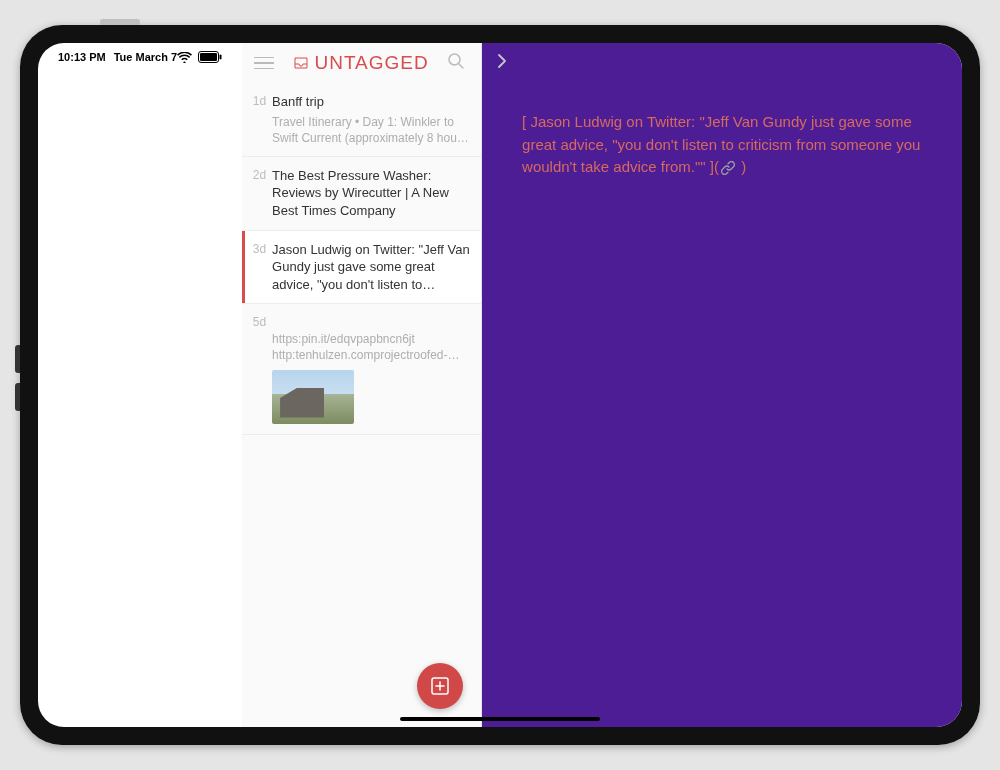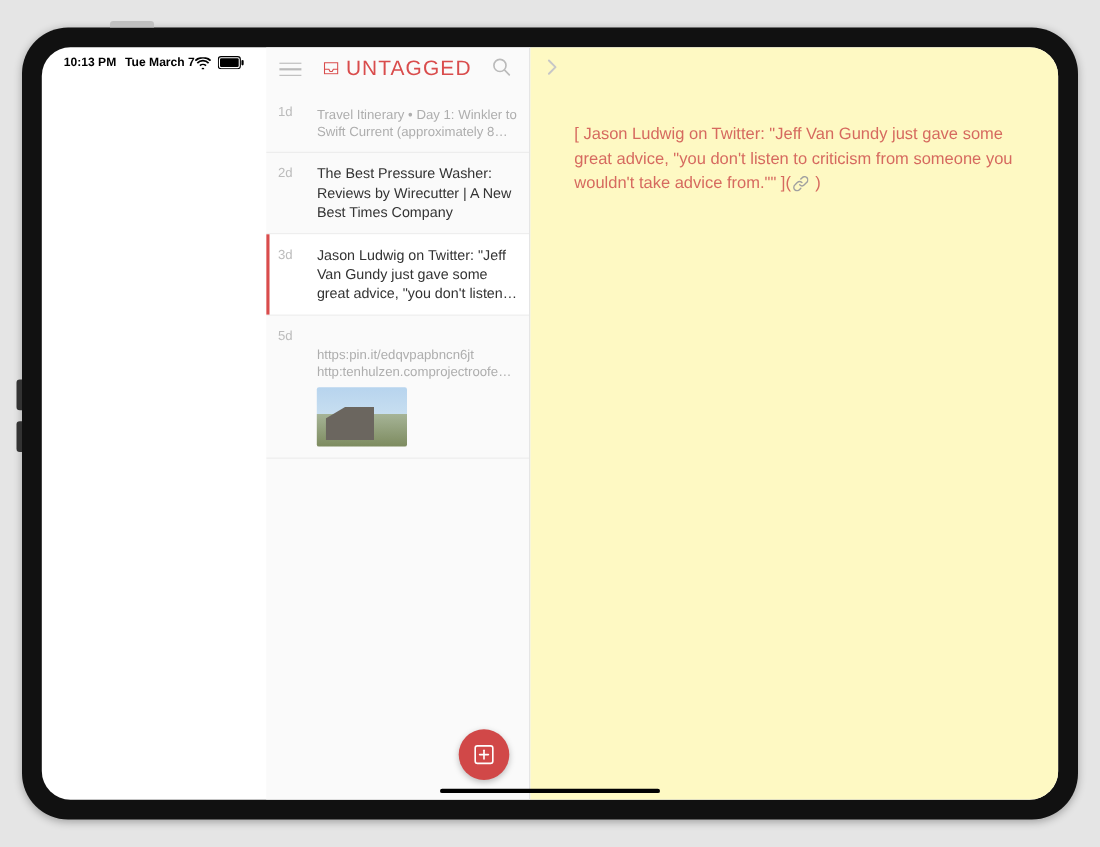--- a/index.html
+++ b/index.html
@@ -116,21 +116,20 @@
   }
   .note-list {
     flex: 1;
     overflow-y: auto;
   }
   .note-item {
     display: flex;
     padding: 10px 10px 10px 6px;
     border-bottom: 1px solid #ececec;
     position: relative;
-    gap: 16px;
   }
   .note-item.selected {
     background: #fff;
   }
   .note-item.selected::before {
     content: "";
     position: absolute;
     left: 0; top: 0; bottom: 0;
     width: 3px;
     background: #d94c4c;
@@ -196,21 +195,21 @@
     align-items: center;
     justify-content: center;
     box-shadow: 0 2px 6px rgba(0,0,0,0.25);
     color: #fff;
   }
   
   .detail {
     flex: 1;
     display: flex;
     flex-direction: column;
-    background: #fef9c3;
+    background: #4c1d95;
   }
   .detail-header {
     height: 40px;
     display: flex;
     align-items: center;
     padding: 0 10px;
   }
   .chevron {
     color: #c7c7c7;
     padding: 4px;
@@ -292,20 +291,21 @@
                 <circle cx="7.5" cy="7.5" r="5.5" fill="none" stroke="#bbb" stroke-width="1.5"></circle>
                 <line x1="12" y1="12" x2="16" y2="16" stroke="#bbb" stroke-width="1.5" stroke-linecap="round"></line>
               </svg>
           </div>
         </div>
 
         <div class="note-list">
           <div class="note-item">
             <div class="note-age">1d</div>
             <div class="note-body">
+              <div class="note-title">Banff trip</div>
               <div class="note-preview">Travel Itinerary • Day 1: Winkler to Swift Current (approximately 8 hours of drive t…</div>
             </div>
           </div>
           <div class="note-item">
             <div class="note-age">2d</div>
             <div class="note-body">
               <div class="note-title">The Best Pressure Washer: Reviews by Wirecutter | A New Best Times Company</div>
             </div>
           </div>
           <div class="note-item selected">

